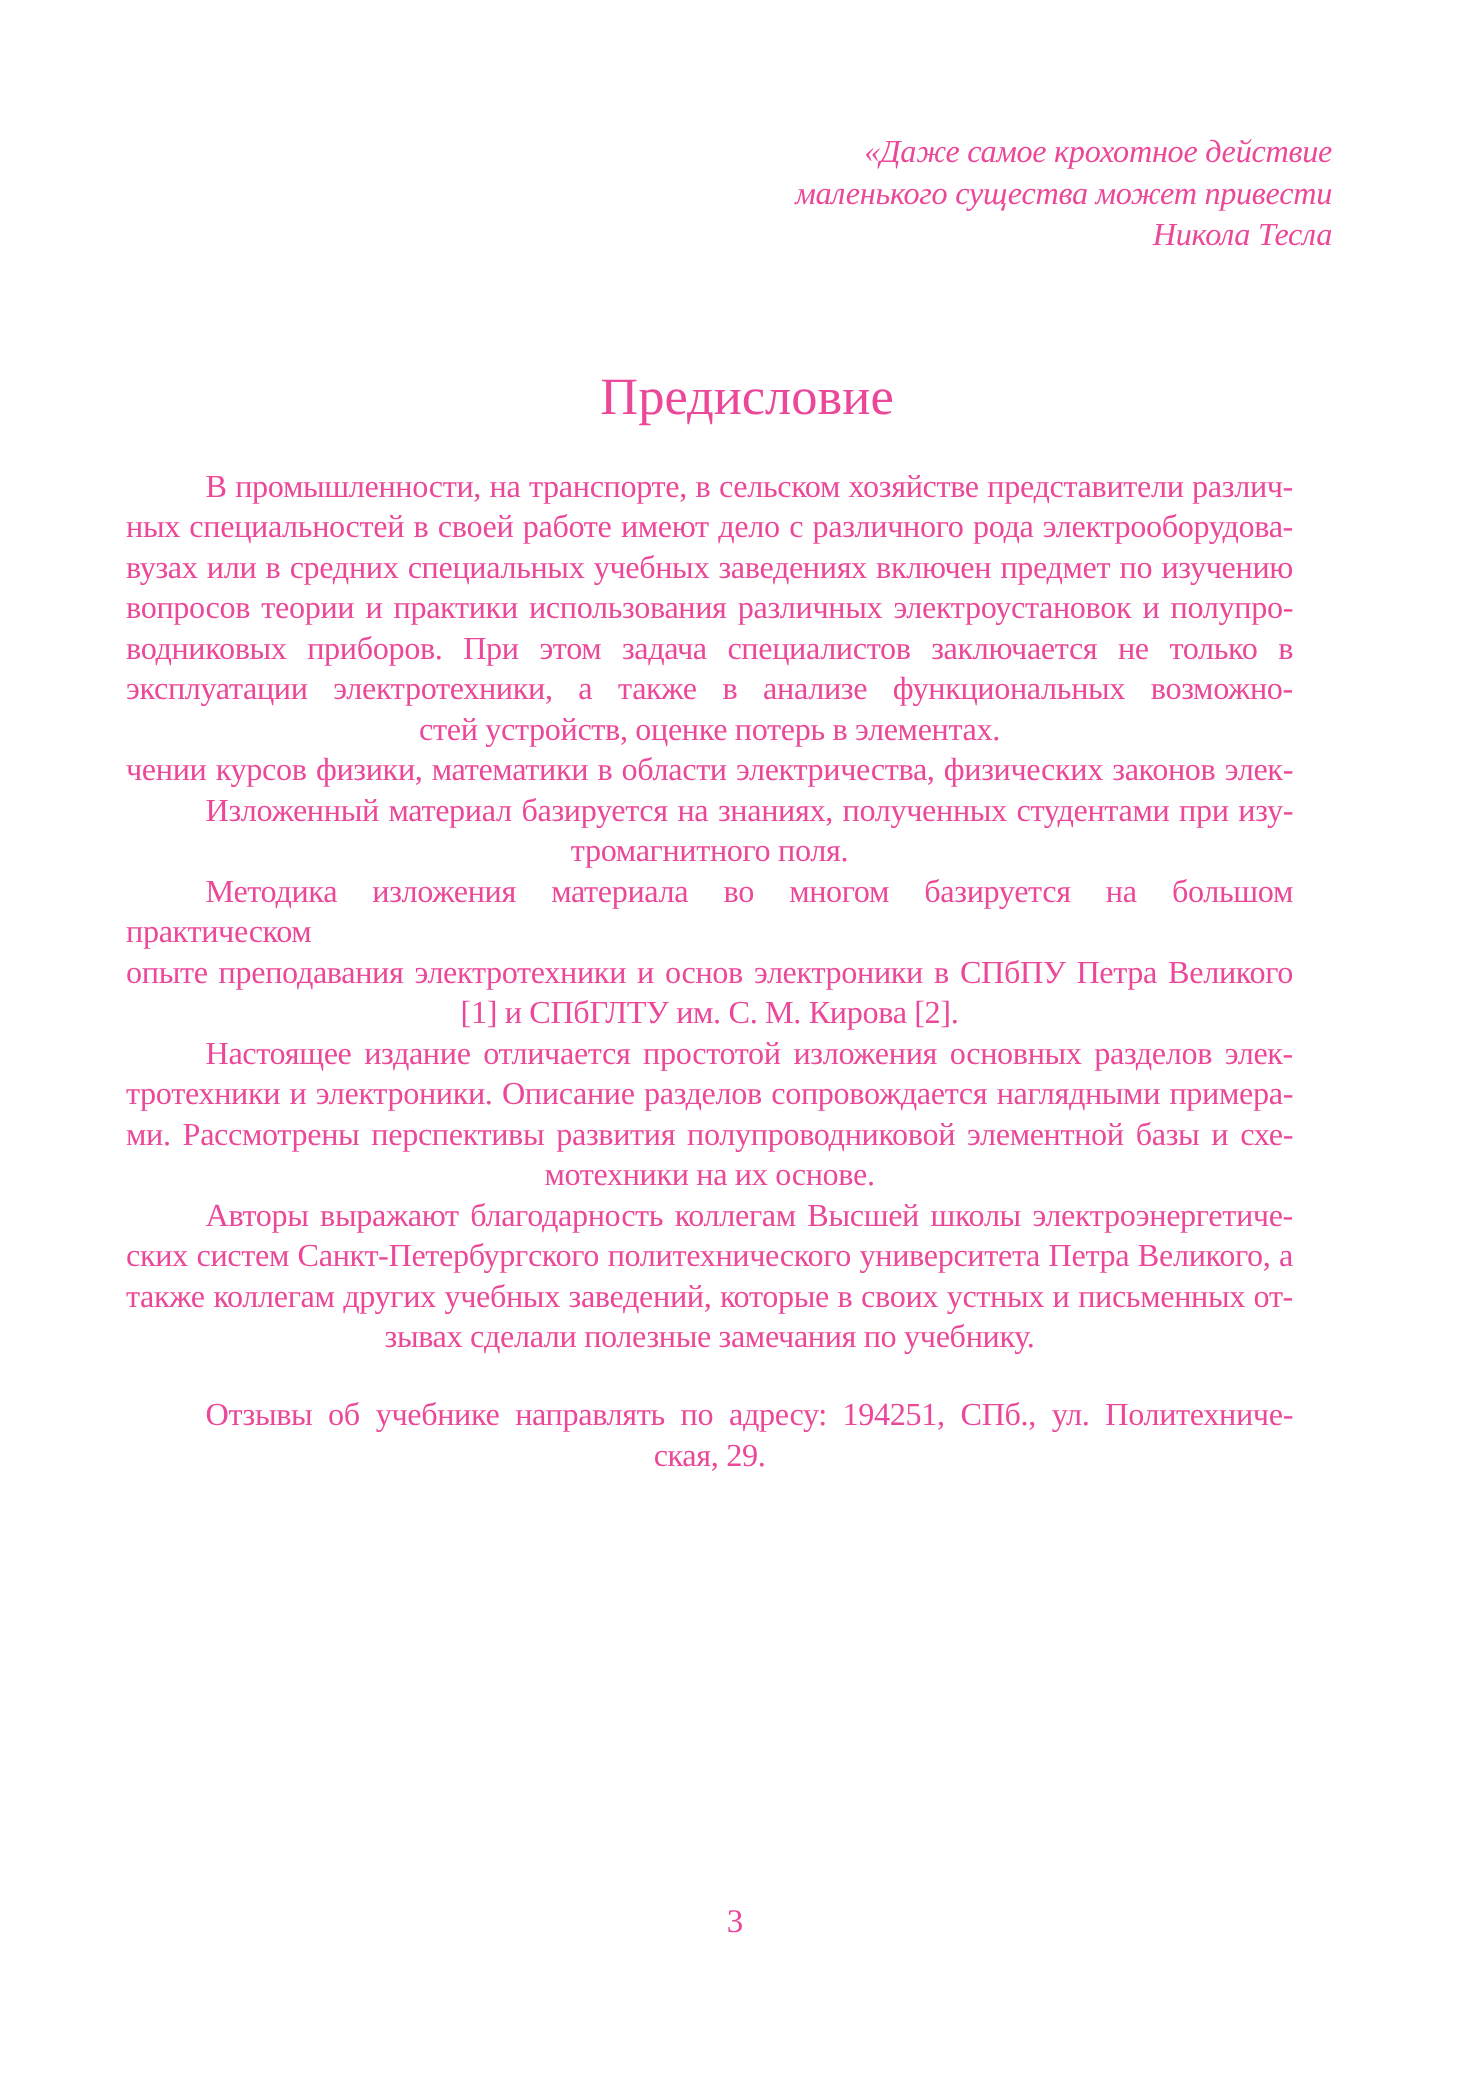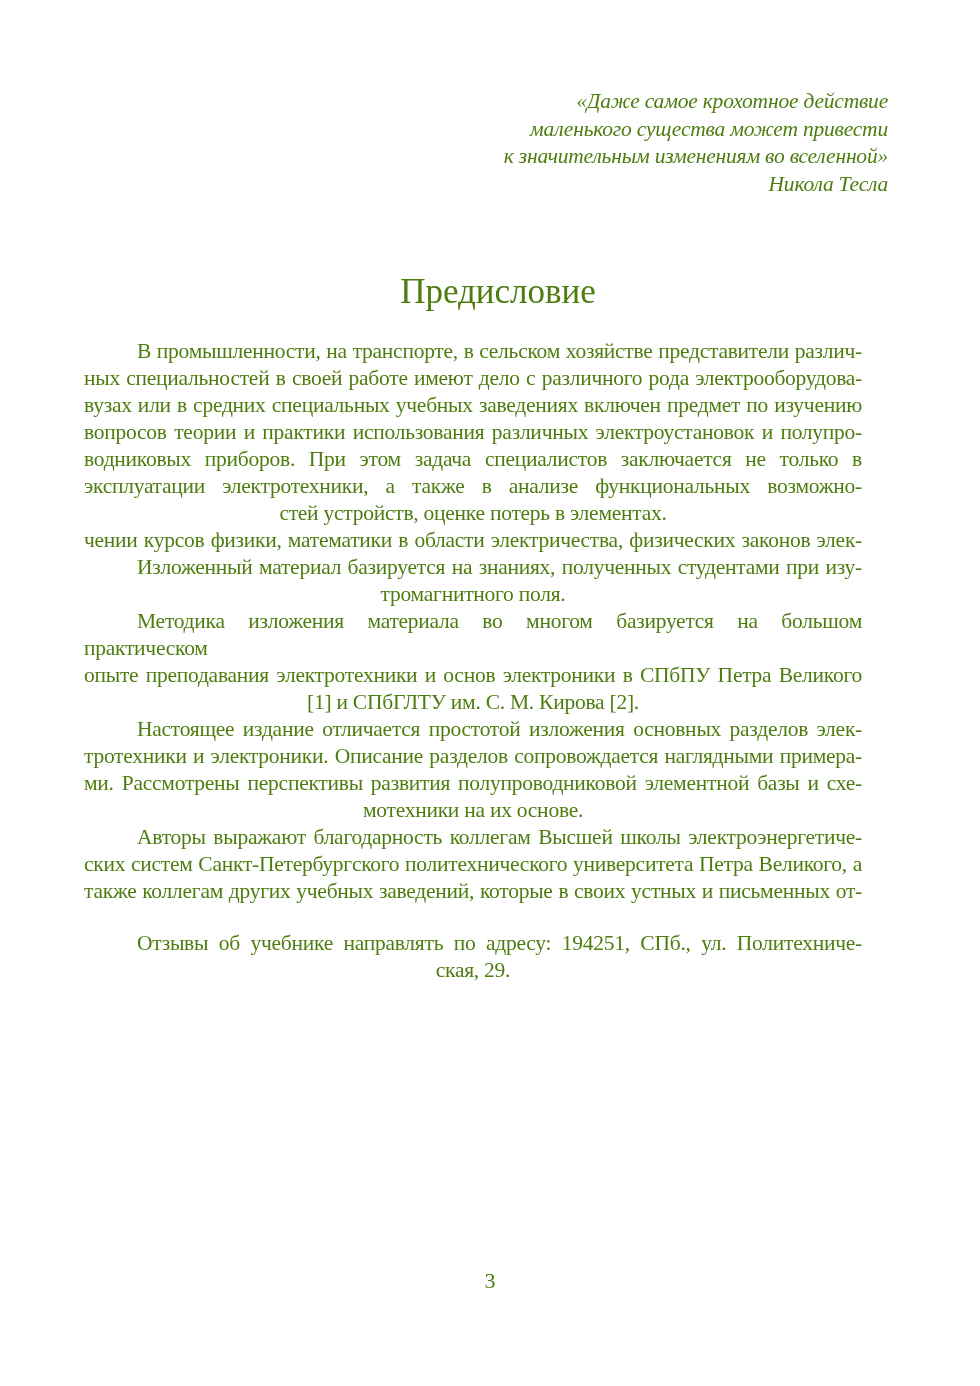--- a/index.html
+++ b/index.html
@@ -5,21 +5,21 @@
   html, body {
     margin: 0;
     padding: 0;
     background: #ffffff;
   }
   .page {
     position: relative;
     width: 980px;
     height: 1386px;
     background: #ffffff;
-    color: #4d7c0f;
+    color: #ec4899;
     font-family: "Liberation Serif", "DejaVu Serif", serif;
     overflow: hidden;
   }
   .quote-block {
     margin: 88px 92px 0 84px;
     text-align: right;
     font-style: italic;
     font-size: 21.5px;
     line-height: 27.5px;
     letter-spacing: -0.2px;
@@ -60,21 +60,20 @@
 </style>
 </head>
 <body>
 
 <div class="page">
 
   <div class="quote-block">
     <div>
         <div class="line" style="text-align: right;">«Даже самое крохотное действие</div>
         <div class="line" style="text-align: right; font-style: italic;">маленького существа может привести</div>
-        <div class="line" style="text-align: right;">к значительным изменениям во вселенной»</div>
       </div>
     <div class="quote-author">Никола Тесла</div>
   </div>
 
   <h1 class="page-title">Предисловие</h1>
 
   <div class="content">
       <div class="para">
         <div class="line jl ind">В промышленности, на транспорте, в сельском хозяйстве представители различ-</div>
         <div class="line jl">ных специальностей в своей работе имеют дело с различного рода электрооборудова-</div>
@@ -97,20 +96,21 @@
       <div class="para">
         <div class="line jl ind">Настоящее издание отличается простотой изложения основных разделов элек-</div>
         <div class="line jl">тротехники и электроники. Описание разделов сопровождается наглядными примера-</div>
         <div class="line jl">ми. Рассмотрены перспективы развития полупроводниковой элементной базы и схе-</div>
         <div class="line">мотехники на их основе.</div>
       </div>
       <div class="para">
         <div class="line jl ind">Авторы выражают благодарность коллегам Высшей школы электроэнергетиче-</div>
         <div class="line jl">ских систем Санкт-Петербургского политехнического университета Петра Великого, а</div>
         <div class="line jl">также коллегам других учебных заведений, которые в своих устных и письменных от-</div>
+        <div class="line">зывах сделали полезные замечания по учебнику.</div>
       </div>
       <div class="para italic spaced">
         <div class="line jl ind">Отзывы об учебнике направлять по адресу: 194251, СПб., ул. Политехниче-</div>
         <div class="line">ская, 29.</div>
       </div>
     </div>
 
   <div class="page-number">3</div>
 
 </div>

